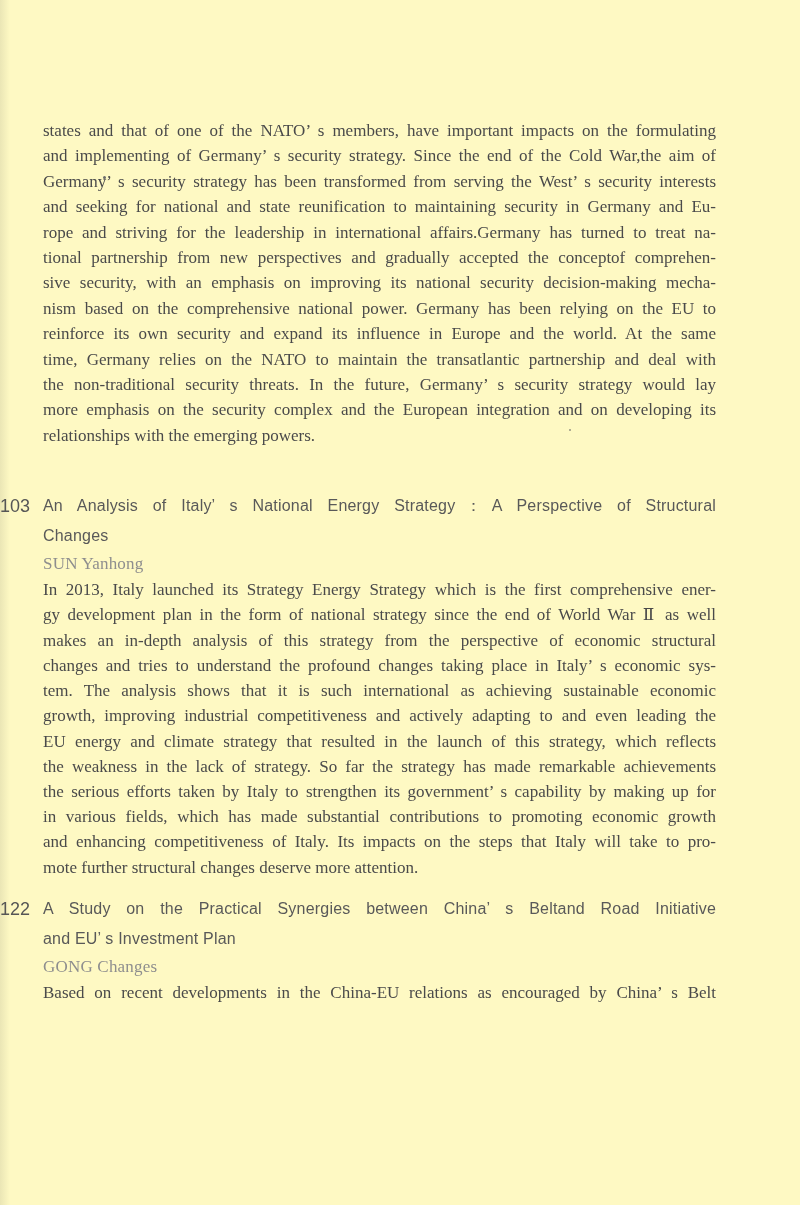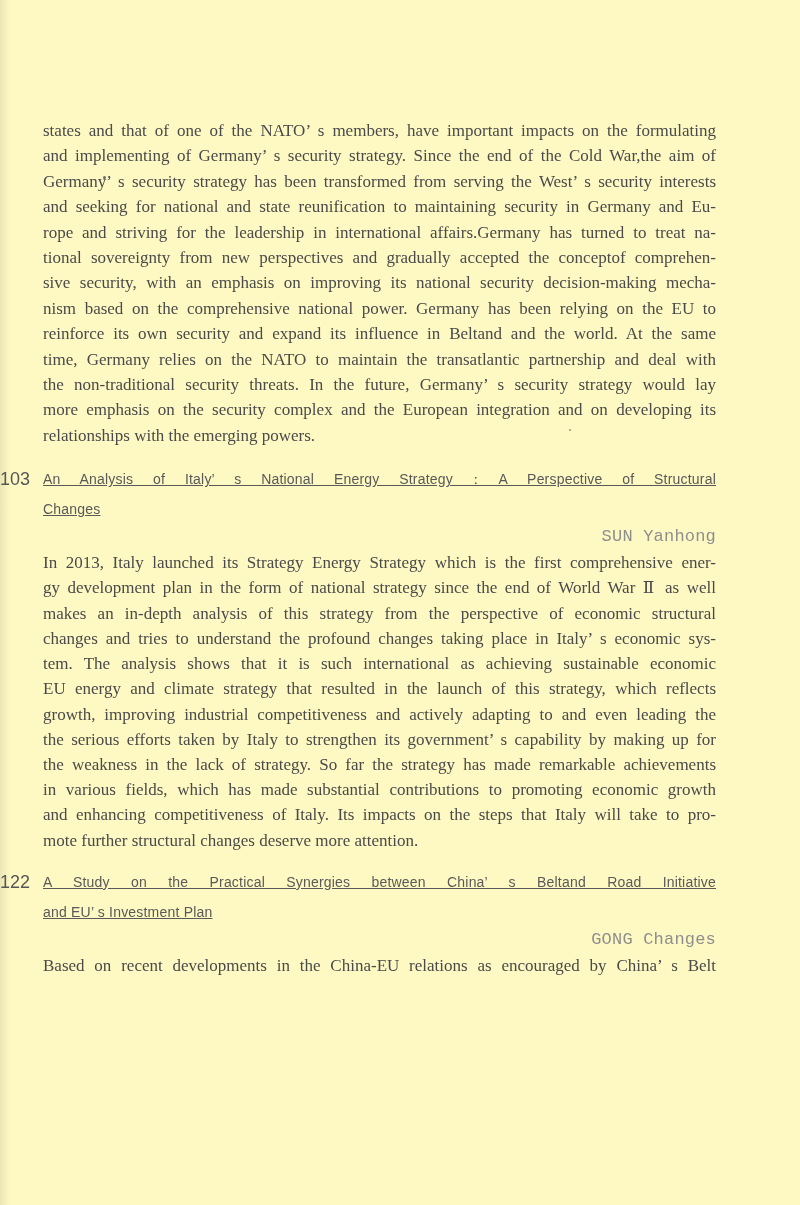--- a/index.html
+++ b/index.html
@@ -38,52 +38,50 @@
     text-align: justify;
     text-align-last: justify;
     white-space: normal;
   }
   .line-last {
     text-align-last: left;
   }
 
   .entry {
     position: relative;
-    margin-top: 16px;
+    margin-top: 43px;
   }
   .entry--second {
     margin-top: 14px;
   }
 
   .entry-number {
     position: absolute;
     left: -43px;
     top: 0;
     font-family: "Liberation Sans", "DejaVu Sans", sans-serif;
     font-size: 18px;
     line-height: 30px;
     color: #565656;
   }
 
   .entry-title {
     font-family: "Liberation Sans", "DejaVu Sans", sans-serif;
-    font-size: 14px;
+    font-size: 16px;
     line-height: 30px;
     color: #595959;
     letter-spacing: 0.2px;
-    text-decoration: underline;
   }
 
   .entry-author {
-    font-family: Liberation Mono, monospace;
+    font-family: Liberation Serif, serif;
     font-size: 17px;
     line-height: 26px;
     color: #8e8e8e;
     letter-spacing: 0.2px;
-    text-align: right;
   }
 
   .entry-abstract {
     font-size: 17px;
     line-height: 25.2px;
     color: #4a4a4a;
   }
 
   .speck {
     position: absolute;
@@ -101,47 +99,47 @@
 
   <div class="speck speck-1"></div>
   <div class="speck speck-2"></div>
 
   <div class="body-text">
       <div class="line">states and that of one of the NATO’ s members, have important impacts on the formulating</div>
       <div class="line">and implementing of Germany’ s security strategy. Since the end of the Cold War,the aim of</div>
       <div class="line">Germany’ s security strategy has been transformed from serving the West’ s security interests</div>
       <div class="line">and seeking for national and state reunification to maintaining security in Germany and Eu-</div>
       <div class="line">rope and striving for the leadership in international affairs.Germany has turned to treat na-</div>
-      <div class="line">tional sovereignty from new perspectives and gradually accepted the conceptof comprehen-</div>
+      <div class="line">tional partnership from new perspectives and gradually accepted the conceptof comprehen-</div>
       <div class="line">sive security, with an emphasis on improving its national security decision-making mecha-</div>
       <div class="line">nism based on the comprehensive national power. Germany has been relying on the EU to</div>
-      <div class="line">reinforce its own security and expand its influence in Beltand and the world. At the same</div>
+      <div class="line">reinforce its own security and expand its influence in Europe and the world. At the same</div>
       <div class="line">time, Germany relies on the NATO to maintain the transatlantic partnership and deal with</div>
       <div class="line">the non-traditional security threats. In the future, Germany’ s security strategy would lay</div>
       <div class="line">more emphasis on the security complex and the European integration and on developing its</div>
       <div class="line line-last">relationships with the emerging powers.</div>
     </div>
 
   <div class="entry">
     <span class="entry-number">103</span>
     <div class="entry-title">
         <div class="line">An Analysis of Italy’ s National Energy Strategy：A Perspective of Structural</div>
         <div class="line line-last">Changes</div>
       </div>
     <div class="entry-author">SUN Yanhong</div>
     <div class="entry-abstract">
         <div class="line">In 2013, Italy launched its Strategy Energy Strategy which is the first comprehensive ener-</div>
         <div class="line">gy development plan in the form of national strategy since the end of World War Ⅱ as well</div>
         <div class="line">makes an in-depth analysis of this strategy from the perspective of economic structural</div>
         <div class="line">changes and tries to understand the profound changes taking place in Italy’ s economic sys-</div>
         <div class="line">tem. The analysis shows that it is such international as achieving sustainable economic</div>
+        <div class="line">growth, improving industrial competitiveness and actively adapting to and even leading the</div>
         <div class="line">EU energy and climate strategy that resulted in the launch of this strategy, which reflects</div>
-        <div class="line">growth, improving industrial competitiveness and actively adapting to and even leading the</div>
+        <div class="line">the weakness in the lack of strategy. So far the strategy has made remarkable achievements</div>
         <div class="line">the serious efforts taken by Italy to strengthen its government’ s capability by making up for</div>
-        <div class="line">the weakness in the lack of strategy. So far the strategy has made remarkable achievements</div>
         <div class="line">in various fields, which has made substantial contributions to promoting economic growth</div>
         <div class="line">and enhancing competitiveness of Italy. Its impacts on the steps that Italy will take to pro-</div>
         <div class="line line-last">mote further structural changes deserve more attention.</div>
       </div>
   </div>
 
   <div class="entry entry--second">
     <span class="entry-number">122</span>
     <div class="entry-title">
         <div class="line">A Study on the Practical Synergies between China’ s Beltand Road Initiative</div>

